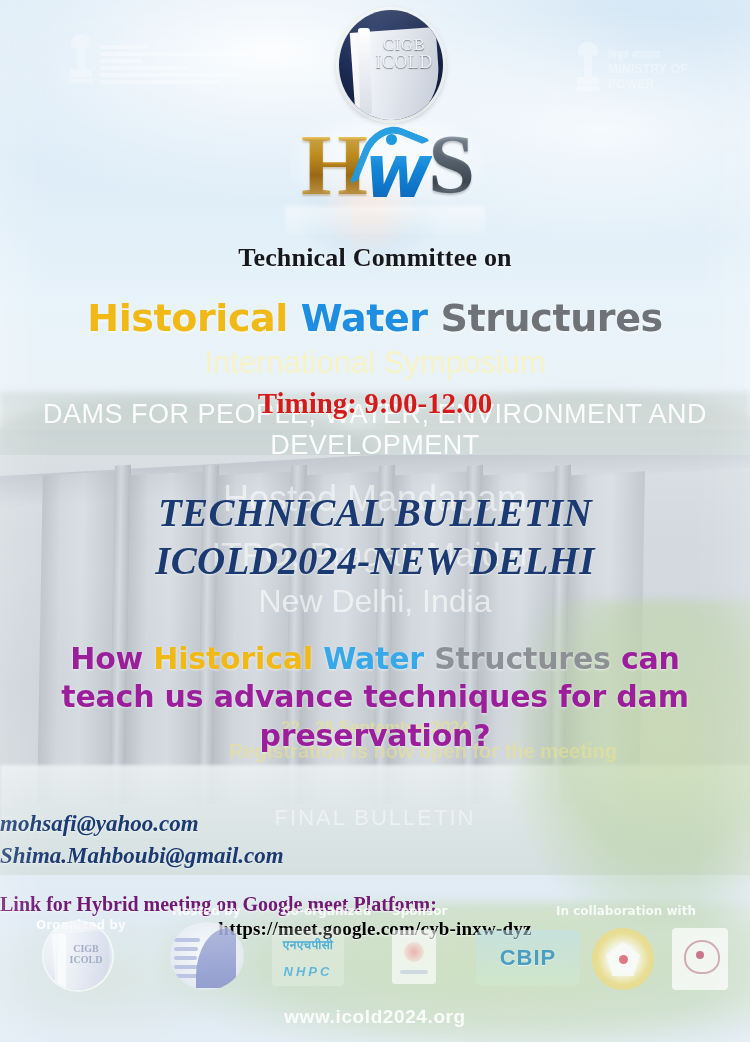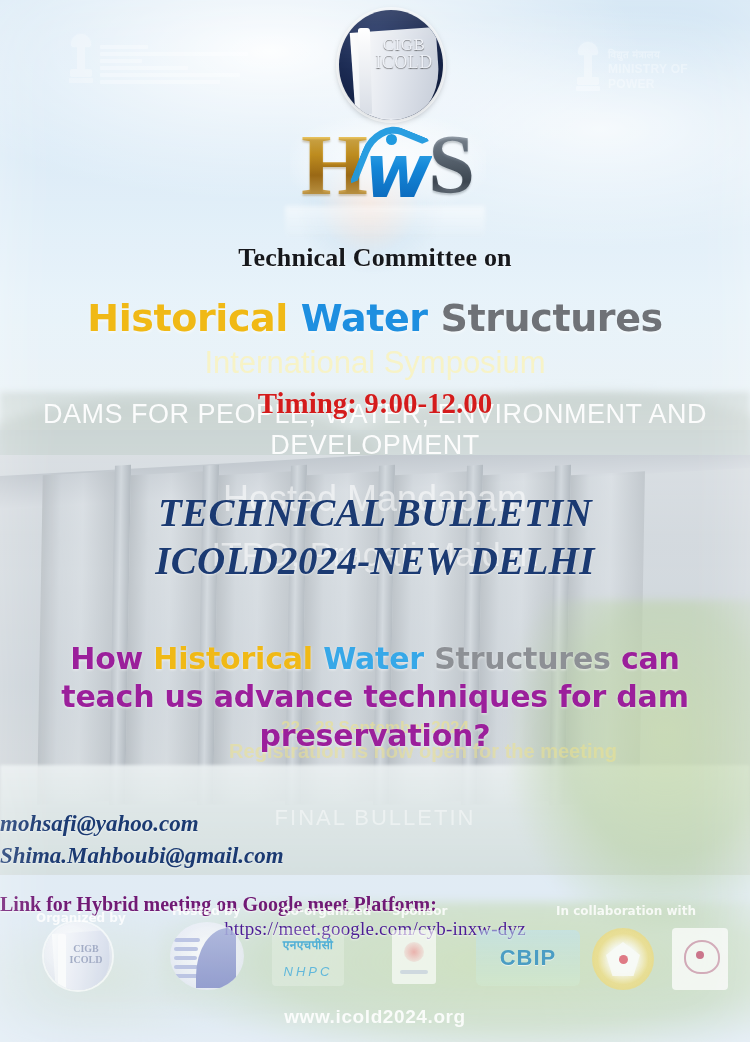--- a/index.html
+++ b/index.html
@@ -271,22 +271,22 @@
   }
 
   .meet-label {
     position:absolute; top:893px; width:100%; text-align:left;
     font-family:"Liberation Serif", serif; font-weight:700;
     color:#701a75; font-size:20px;
     text-shadow:0 1px 2px rgba(255,255,255,.8);
   }
   .meet-url {
     position:absolute; top:918px; width:100%; text-align:center;
-    font-family:"Liberation Serif", serif; font-weight:400;
-    color:#4c1d95; font-size:19px; letter-spacing:.2px;
+    font-family:"Liberation Serif", serif; font-weight:700;
+    color:#000000; font-size:19px; letter-spacing:.2px;
     text-shadow:0 1px 2px rgba(255,255,255,.8);
   }
 
   
   .partners { position:absolute; left:0; top:898px; width:750px; height:100px; }
   .plabel {
     position:absolute; font-family:"DejaVu Sans", sans-serif; font-weight:700;
     font-size:12px; color:rgba(255,255,255,.82); white-space:nowrap;
   }
   .plogo { position:absolute; }
@@ -316,21 +316,21 @@
   .logo-dam .r:nth-of-type(3){top:34px; width:23px;}
   .logo-dam .r:nth-of-type(4){top:43px; width:24px;}
   .logo-dam .r:nth-of-type(5){top:52px; width:27px;}
 
   .logo-nhpc {
     width:72px; height:58px; position:relative; opacity:.85;
     background:rgba(255,255,255,.25); border-radius:4px;
     display:flex; flex-direction:column; align-items:center; justify-content:center; gap:11px;
   }
   .logo-nhpc .hi { font-size:12px; font-weight:700; color:#3aa7d8; letter-spacing:.3px;}
-  .logo-nhpc .en { font-size:13px; font-weight:400; color:#4fb2de; letter-spacing:3px; font-style:italic;}
+  .logo-nhpc .en { font-size:13px; font-weight:700; color:#4fb2de; letter-spacing:3px; font-style:italic;}
 
   .logo-sjvn {
     width:44px; height:54px; background:rgba(255,255,255,.78); border-radius:3px;
     position:relative; opacity:.8;
   }
   .logo-sjvn:before { content:""; position:absolute; left:12px; top:12px; width:20px; height:20px; border-radius:50%;
     background:radial-gradient(circle,#f0a6a6 0%, rgba(240,166,166,.25) 70%);}
   .logo-sjvn:after { content:""; position:absolute; left:8px; bottom:10px; width:28px; height:4px; background:#cfd8e6; border-radius:2px;}
 
   .logo-cbip {
@@ -392,20 +392,21 @@
   </div>
   <div class="bg-greenR"></div>
   <div class="bg-greenB"></div>
   <div class="bg-greenL"></div>
   <div class="bg-veil"></div>
 
   <div class="ghost ghost-intl">International Symposium</div>
   <div class="ghost ghost-tagline">DAMS FOR PEOPLE, WATER, ENVIRONMENT AND DEVELOPMENT</div>
   <div class="ghost ghost-venue1">Hosted Mandapam</div>
   <div class="ghost ghost-venue2">ITPO, Pragati Maidan</div>
+  <div class="ghost ghost-venue3">New Delhi, India</div>
   <div class="ghost ghost-dates">22 - 28 September 2024</div>
   <div class="ghost ghost-reg">Registration is now open for the meeting</div>
   <div class="ghost ghost-final">FINAL BULLETIN</div>
 
   <div class="emblem-left">
     <div class="ashoka">
       <div class="cap"></div>
         <div class="col"></div>
         <div class="base"></div>
         <div class="motto"></div>
@@ -476,21 +477,21 @@
   <div class="emails">
     <div>mohsafi@yahoo.com</div>
     <div>Shima.Mahboubi@gmail.com</div>
   </div>
 
   <div class="meet-label">Link for Hybrid meeting on Google meet Platform:</div>
   <div class="meet-url">https://meet.google.com/cyb-inxw-dyz</div>
 
   <div class="partners">
 
-    <div class="plabel" style="left:36px;  top:13px;">Organized by</div>
+    <div class="plabel" style="left:36px;  top:20px;">Organized by</div>
     <div class="plabel" style="left:172px; top:6px;">Hosted by</div>
     <div class="plabel" style="left:282px; top:6px;">Co-organized</div>
     <div class="plabel" style="left:392px; top:6px;">Sponsor</div>
     <div class="plabel" style="left:556px; top:6px;">In collaboration with</div>
 
     <div class="plogo" style="left:44px; top:24px;">
       <div class="logo-icold2">
         <div class="a"></div>
           <div class="t"></div>
         <div class="x">CIGB<br>ICOLD</div>

